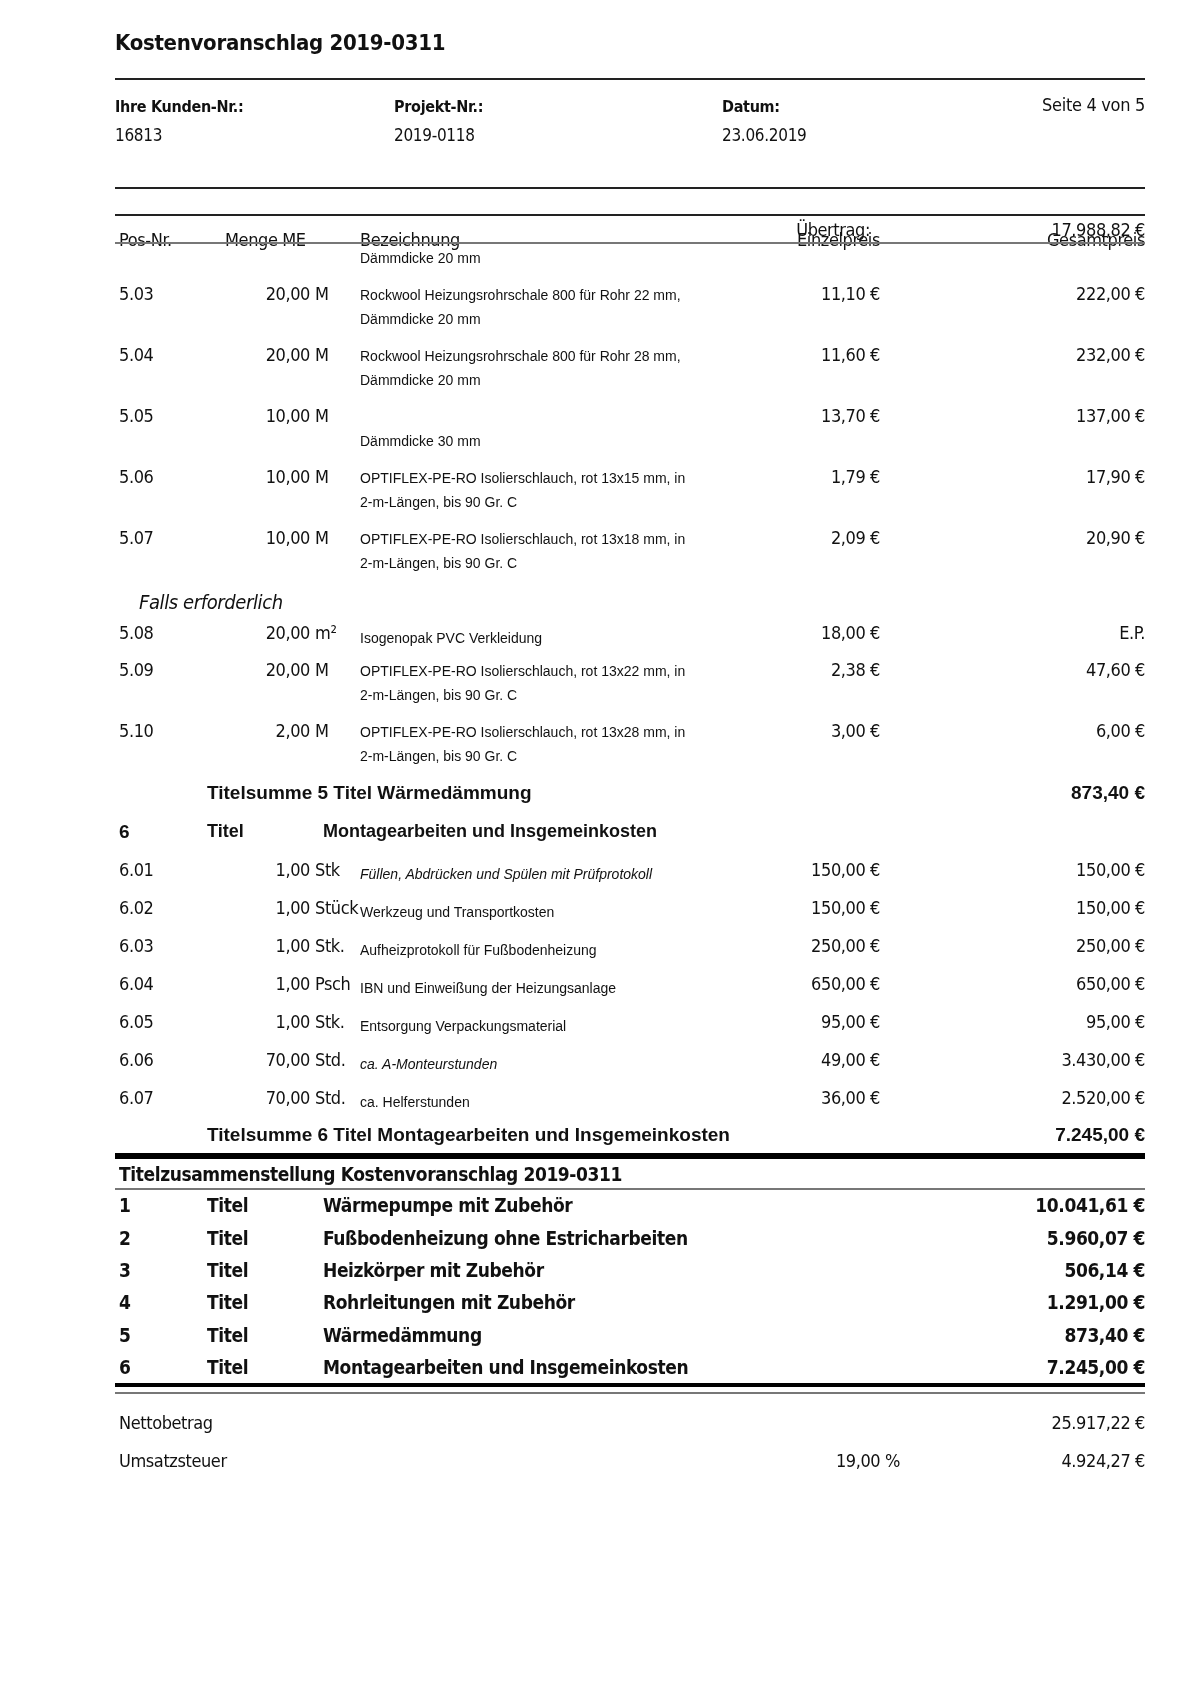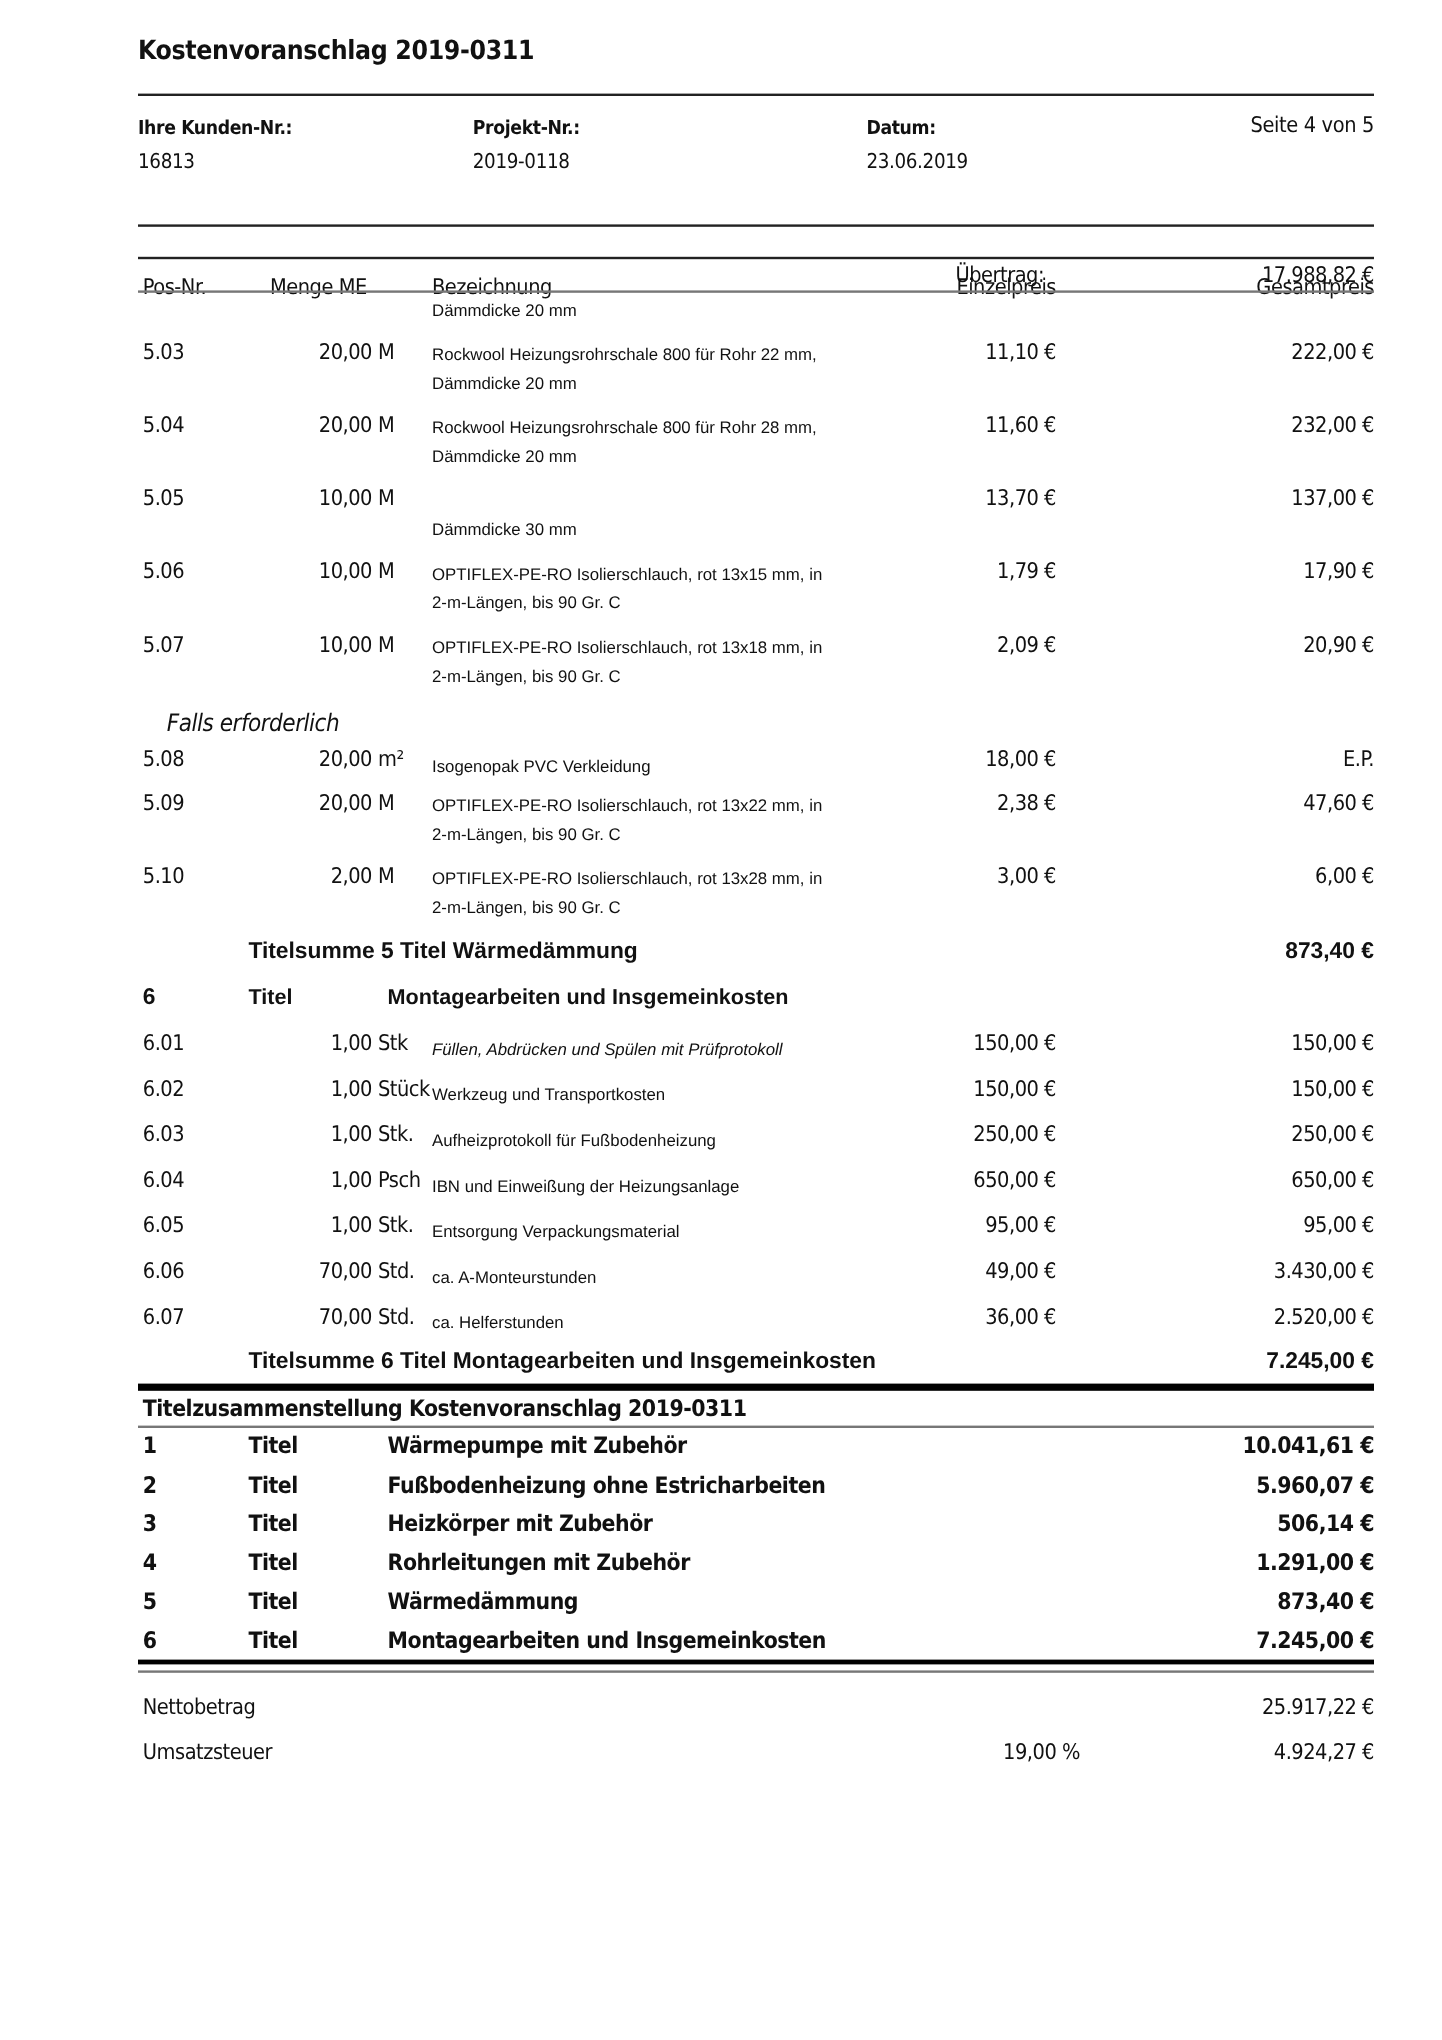--- a/index.html
+++ b/index.html
@@ -203,21 +203,21 @@
     <span class="c-qty cond">1,00</span>
     <span class="c-unit cond">Stk.</span>
     <span class="c-desc" style="top:3px;">Entsorgung Verpackungsmaterial</span>
     <span class="c-unitprice cond">95,00 €</span>
     <span class="c-total cond">95,00 €</span>
   </div>
   <div class="row" style="top:1049px;">
     <span class="c-pos cond">6.06</span>
     <span class="c-qty cond">70,00</span>
     <span class="c-unit cond">Std.</span>
-    <span class="c-desc" style="top:3px;">ca. A-Monteurstunden</span>
+    <span class="c-desc" style="top:3px;font-style:italic;">ca. A-Monteurstunden</span>
     <span class="c-unitprice cond">49,00 €</span>
     <span class="c-total cond">3.430,00 €</span>
   </div>
   <div class="row" style="top:1087px;">
     <span class="c-pos cond">6.07</span>
     <span class="c-qty cond">70,00</span>
     <span class="c-unit cond">Std.</span>
     <span class="c-desc" style="top:3px;">ca. Helferstunden</span>
     <span class="c-unitprice cond">36,00 €</span>
     <span class="c-total cond">2.520,00 €</span>

